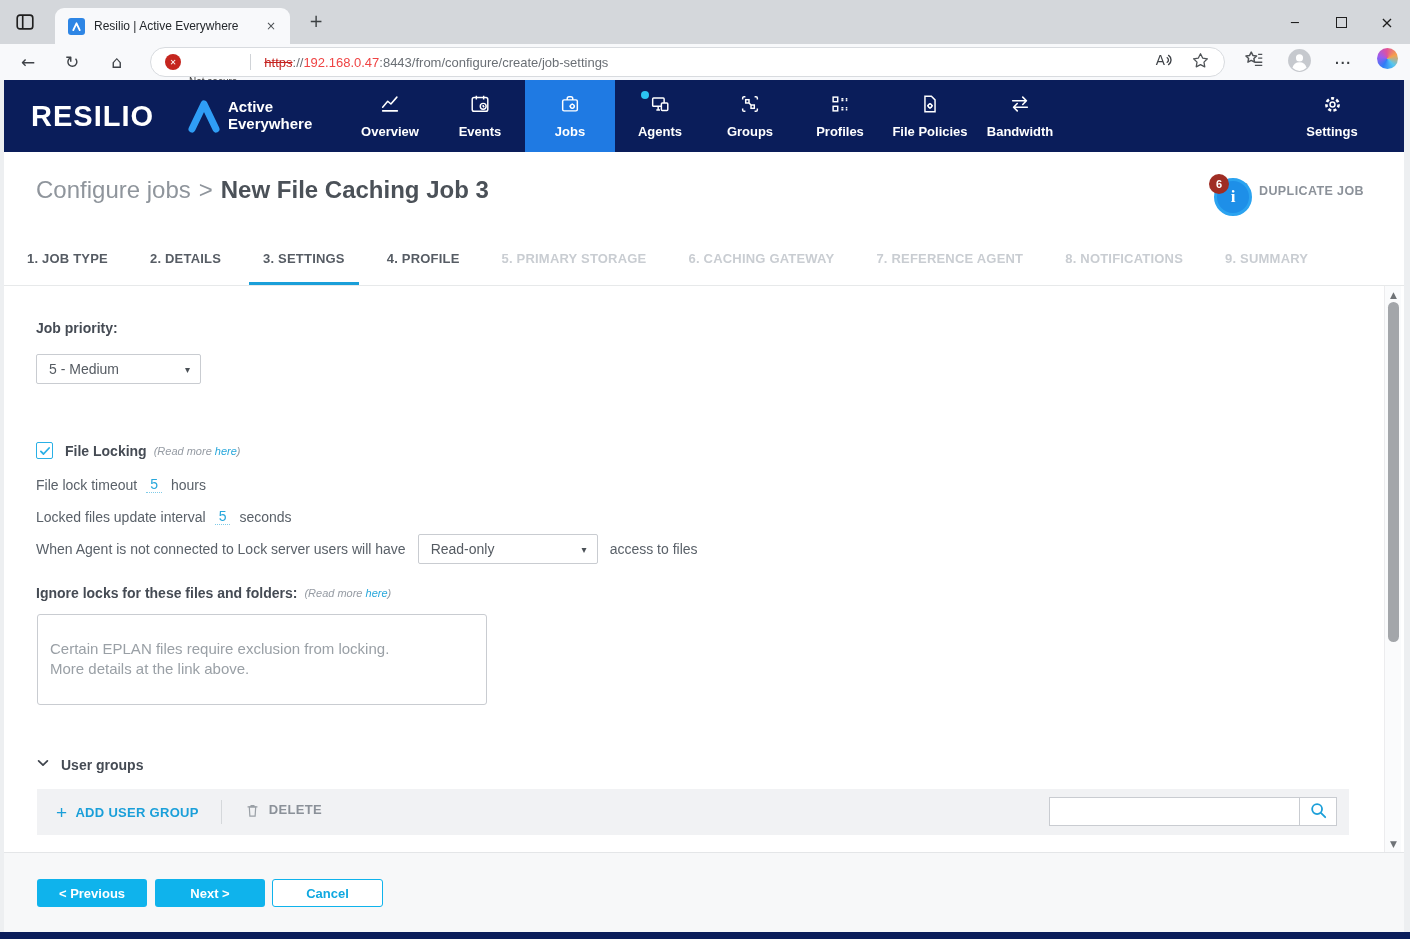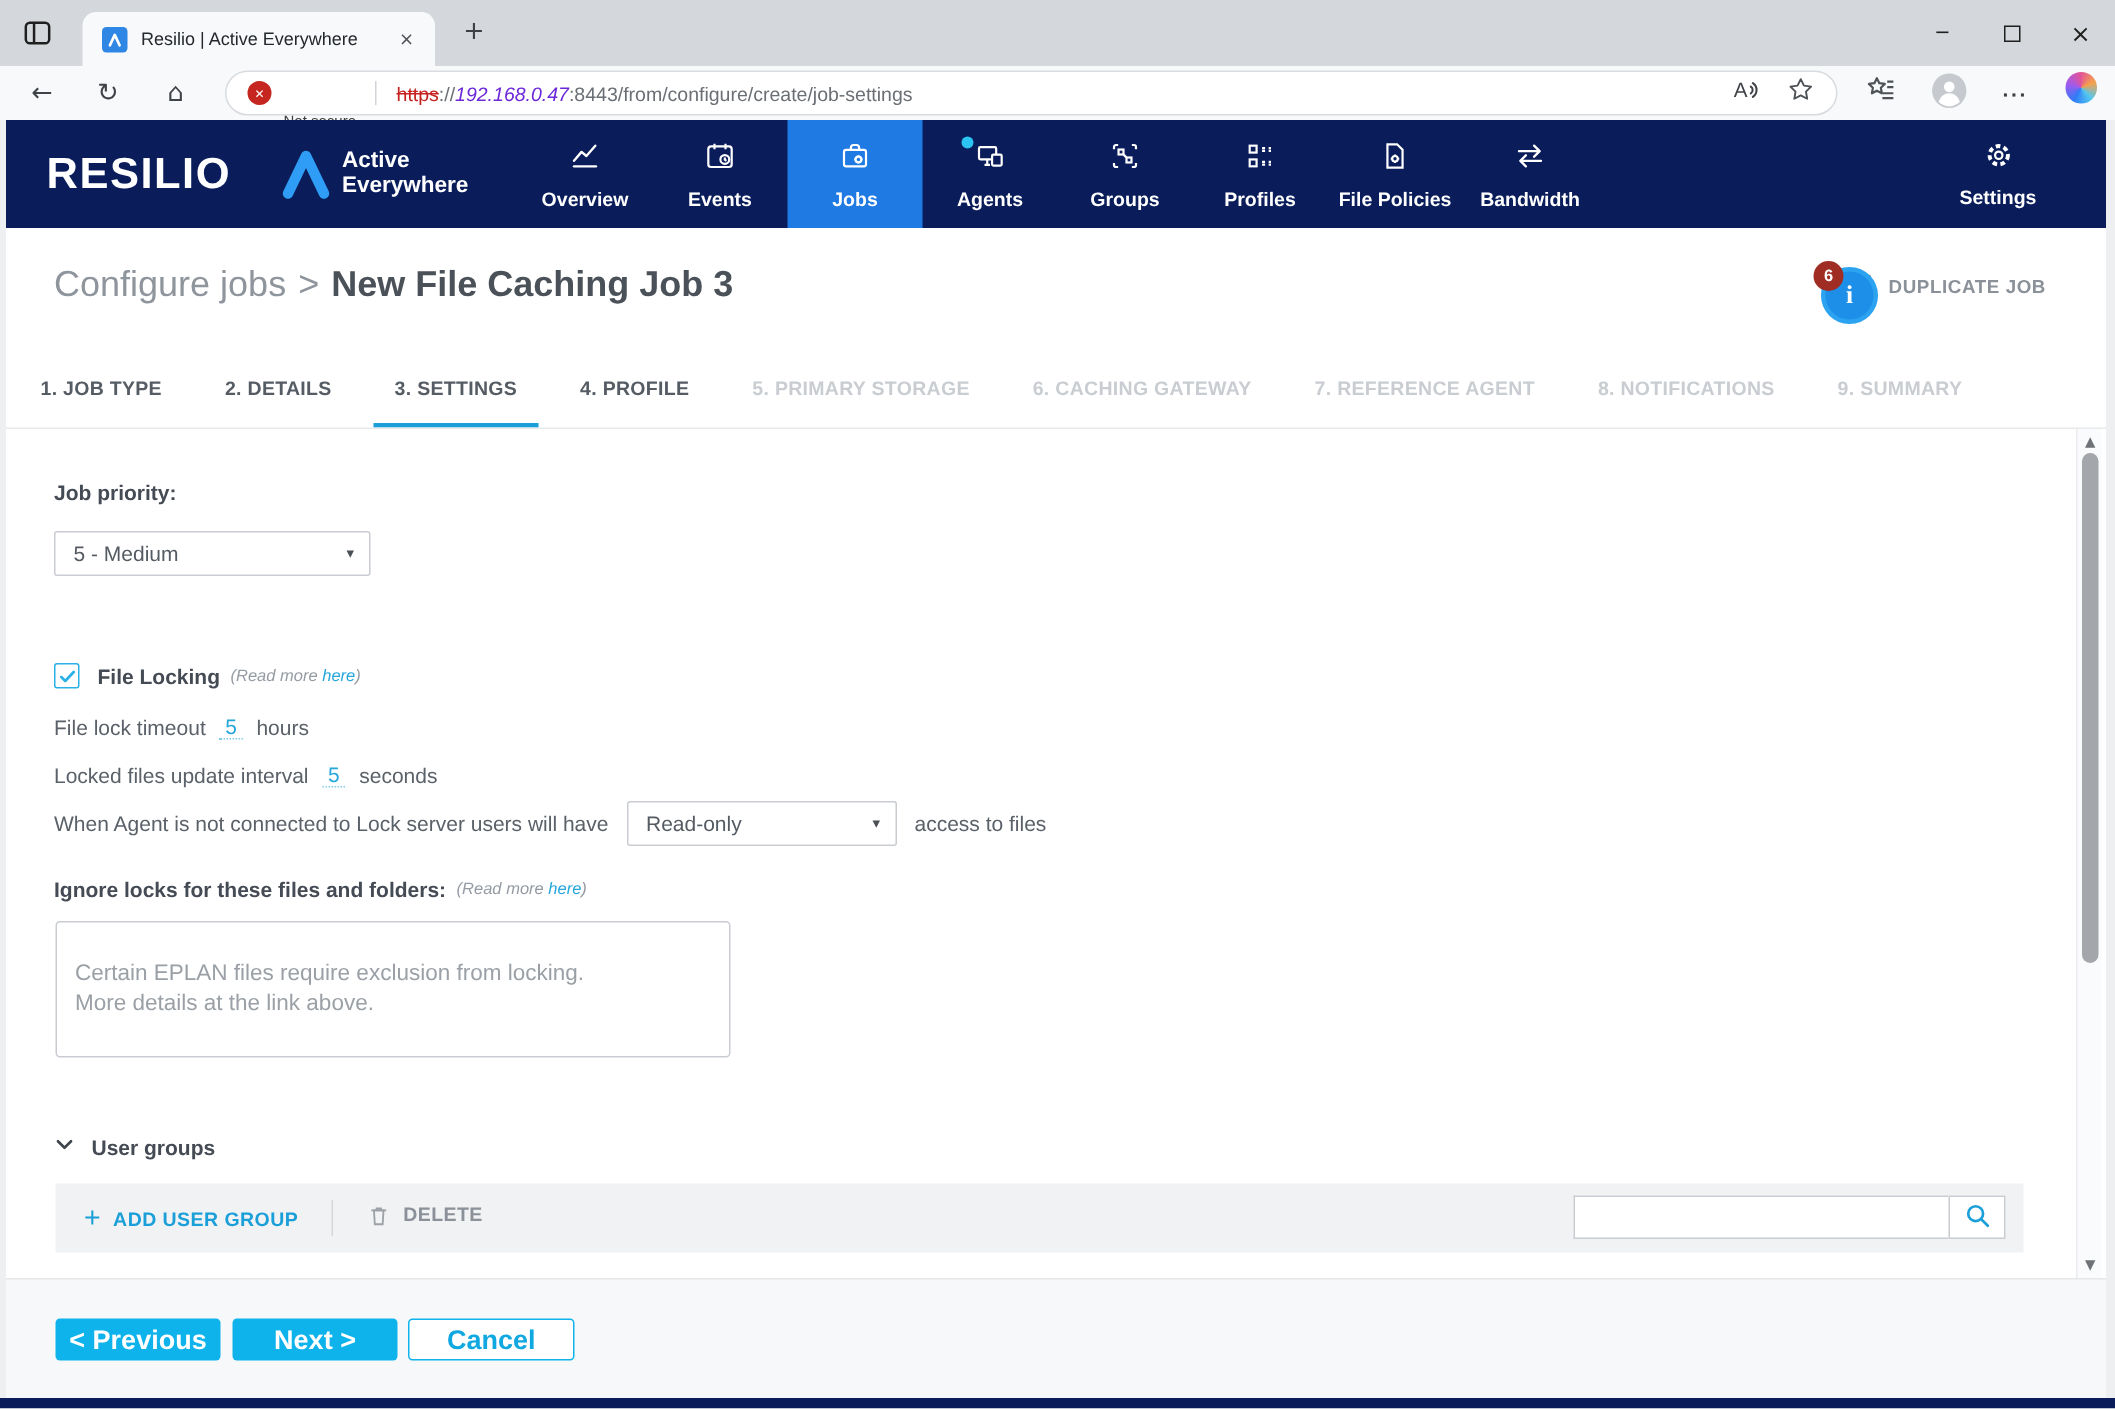--- a/index.html
+++ b/index.html
@@ -26,21 +26,21 @@
   .toolbar { position:absolute; left:0; top:44px; width:1410px; height:36px; background:#f8f9fb; display:flex; align-items:center; }
   .tb-ic { width:30px; text-align:center; color:#3f4348; font-size:17px; line-height:1; }
   .tb-back { margin-left:13px; } .tb-refresh { margin-left:14px; } .tb-home { margin-left:15px; }
   .addressbar { position:absolute; left:150px; top:3px; width:1075px; height:30px; background:#fff; border:1px solid #d8dbdf; border-radius:15px; display:flex; align-items:center; padding:0 14px; }
   .err-circle { width:16px; height:16px; border-radius:50%; background:#c5261f; color:#fff; font-size:8px; font-weight:bold; display:flex; align-items:center; justify-content:center; flex:none; }
   .notsecure { font-size:10px; color:#404040; margin-left:8px;margin-top:38px; }
   .ab-div { width:1px; height:16px; background:#d0d3d7; margin:0 13px; }
   .url { font-size:13px; white-space:nowrap; }
   .url .scheme { color:#c5221f; text-decoration:line-through; }
   .url .sep, .url .rest { color:#6a6f75; }
-  .url .host { color:#6d28d9;font-style:italic; }
+  .url .host { color:#ef4444; }
   .ab-right { margin-left:auto; display:flex; align-items:center; gap:16px; }
   .after-bar { position:absolute; top:4px; display:flex; align-items:center; }
   .copilot { width:21px; height:21px; border-radius:50%; background:conic-gradient(from 210deg,#2f7cf6,#9b5cf0,#e0529c,#f6a14b,#53c7f0,#2f7cf6); }
   .dots { font-weight:bold; color:#3c4043; font-size:14px; letter-spacing:1px; }
 
   
   .gutter { position:absolute; top:80px; height:852px; background:#edeff1; z-index:40; }
   .gutter.left { left:0; width:4px; } .gutter.right { right:0; width:6px; }
   .bottom-strip { position:absolute; left:0; top:932px; width:1410px; height:7px; background:#0a1d5a; }
   .sect { position:absolute; left:4px; right:6px; }
@@ -100,21 +100,21 @@
   .chk-sliver { position:absolute; left:21px; top:13px; width:14px; height:5px; background:#fff; border:1px solid #aeb2b8; border-bottom:none; border-radius:2px 2px 0 0; }
 
   
   .scrollbar { position:absolute; right:3px; top:0; width:17px; height:567px; background:#fafbfc; border-left:1px solid #ececee; }
   .sb-arrow { position:absolute; left:0; width:17px; text-align:center; color:#6f7377; font-size:9px; }
   .sb-up { top:4px; } .sb-down { bottom:4px; }
   .sb-thumb { position:absolute; left:3px; top:16px; width:11px; height:340px; background:#a3a6aa; border-radius:6px; }
 
   
   .footer { top:852px; height:80px; background:#f7f8f9; border-top:1px solid #e4e6e8; }
-  .btn { position:absolute; top:26px; height:28px; border-radius:3px; font-size:18px; font-weight:bold; display:flex; align-items:center; justify-content:center; font-family:"Liberation Sans",sans-serif; }
+  .btn { position:absolute; top:26px; height:28px; border-radius:3px; font-size:13px; font-weight:bold; display:flex; align-items:center; justify-content:center; font-family:"Liberation Sans",sans-serif; }
   .btn-cyan { background:#0fb3ec; color:#fff; border:none; }
   .btn-prev { left:33px; width:110px; }
   .btn-next { left:151px; width:110px; }
   .btn-cancel { left:268px; width:111px; background:#fff; border:1px solid #0fb3ec; color:#0fa8e0; }
 </style>
 </head>
 <body>
 
 <div class="titlebar">
   <div class="ws-btn">
@@ -296,21 +296,21 @@
   <span class="wtab disabled">5. PRIMARY STORAGE</span>
   <span class="wtab disabled">6. CACHING GATEWAY</span>
   <span class="wtab disabled">7. REFERENCE AGENT</span>
   <span class="wtab disabled">8. NOTIFICATIONS</span>
   <span class="wtab disabled">9. SUMMARY</span>
 </div>
 
 <div class="sect content">
 
   <div class="c-abs lbl-bold" style="left:32px; top:34px;">Job priority:</div>
-  <div class="c-abs selectbox" style="left:32px; top:68px; width:211px;gap:12px;">
+  <div class="c-abs selectbox" style="left:32px; top:68px; width:165px;gap:12px;">
     <span>5 - Medium</span>
     <span class="caret glyph">▾</span>
   </div>
 
   <div class="c-abs inline-row" style="left:32px; top:156px;">
     <span class="chk">
       <svg width="12" height="12" viewBox="0 0 16 16" fill="none" stroke="#29b0e6" stroke-width="2.4" stroke-linecap="round" stroke-linejoin="round">
           <path d="M2.5 8.5l3.5 3.5L13.5 4"></path>
         </svg>
     </span>

